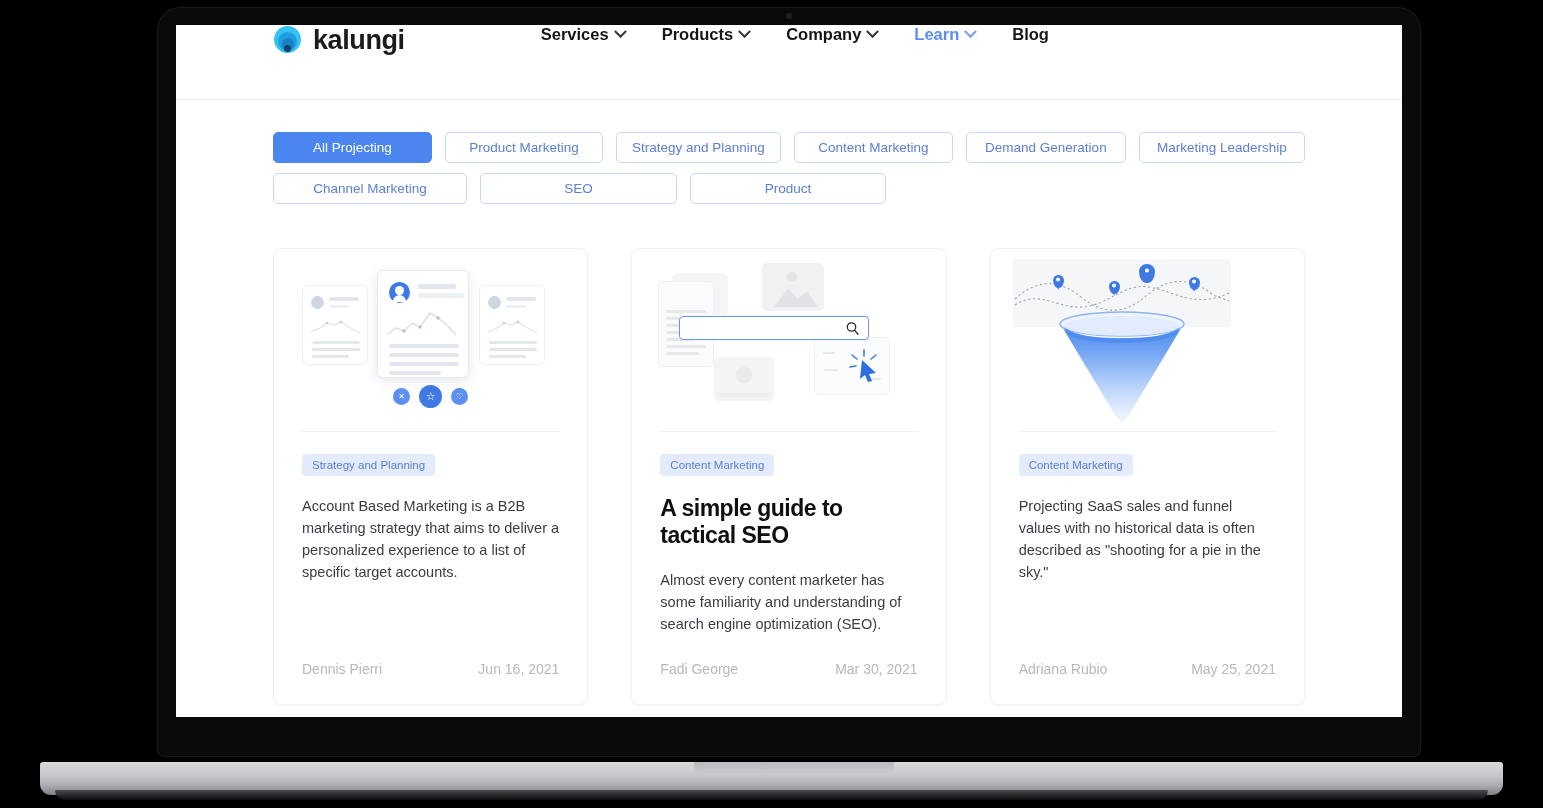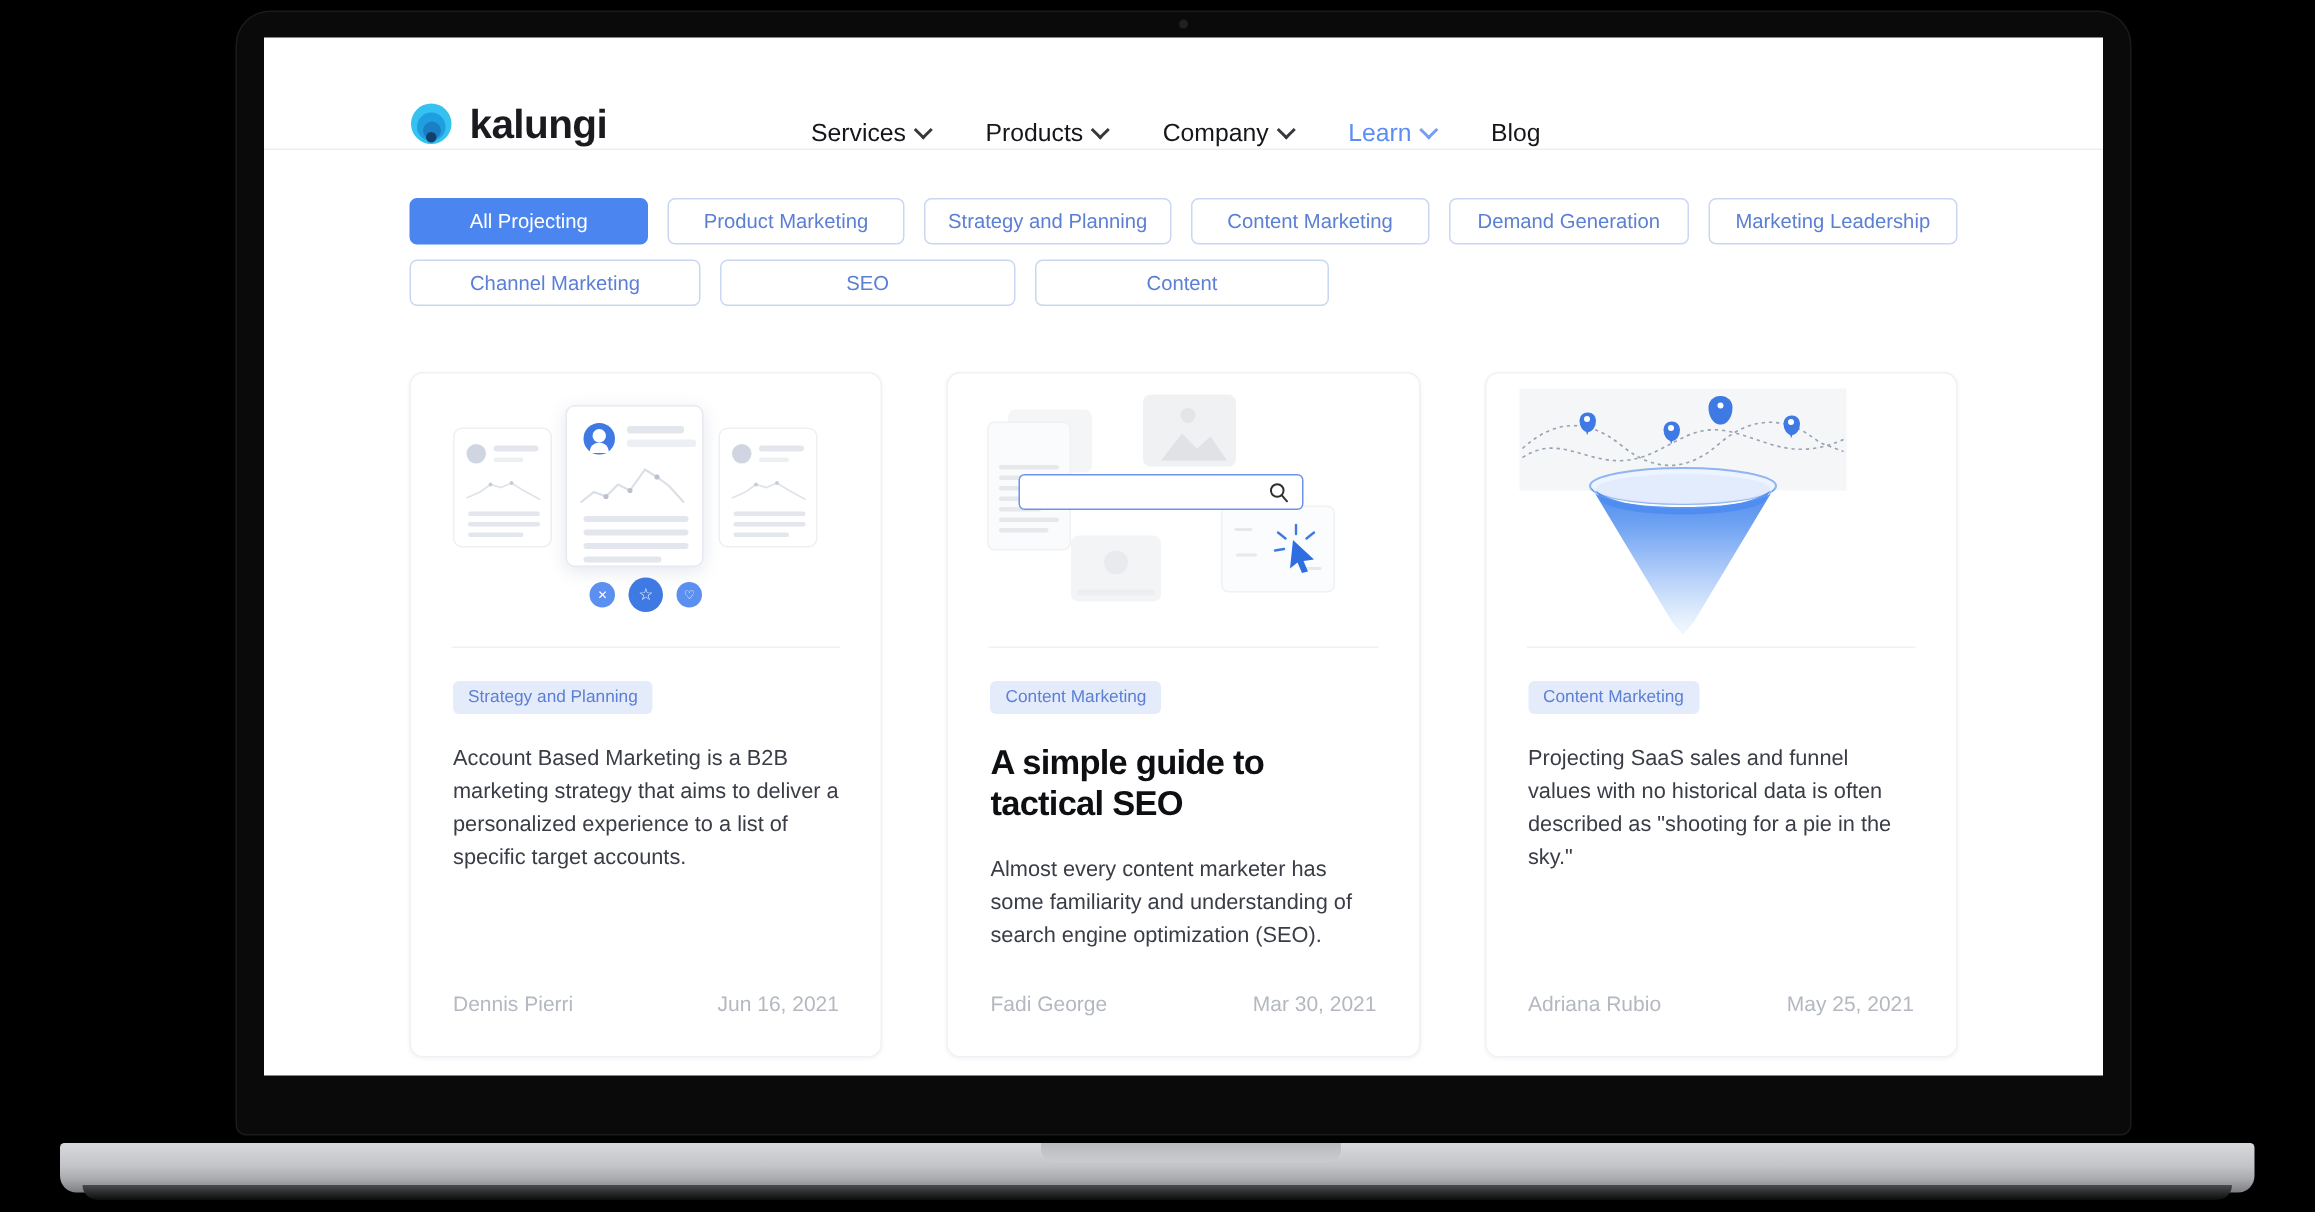--- a/index.html
+++ b/index.html
@@ -65,21 +65,21 @@
     background: linear-gradient(180deg,#e2e3e5,#b0b2b5);
   }
   #laptop-foot-left { left: 42px; border-radius: 3px 0 0 4px; }
   #laptop-foot-right { left: 1479px; border-radius: 0 3px 4px 0; }
 
   
   #site-header {
     position: relative;
     height: 75px;
     border-bottom: 1px solid #eceef1;
-    display: flex; align-items: flex-end;
+    display: flex; align-items: flex-start;
     padding: 0 22px 0 97px;
   }
   #brand-logo { display: flex; align-items: center; gap: 10px; }
   .logo-mark {
     position: relative; width: 30px; height: 30px;
   }
   .logo-c1 { position:absolute; left:1px; top:0px; width:27px; height:27px; border-radius:50%; background:#35c2f0; }
   .logo-c2 { position:absolute; left:5px; top:6px; width:19px; height:19px; border-radius:50%; background:#1f9fe0; }
   .logo-c3 { position:absolute; left:9px; top:12px; width:12px; height:12px; border-radius:50%; background:#1a7fc4; }
   .logo-c4 { position:absolute; left:11px; top:19px; width:7px; height:7px; border-radius:50%; background:#123f6b; }
@@ -87,21 +87,21 @@
     font-size: 27px; font-weight: 700; color: #1b1b1f;
     letter-spacing: -0.4px;
   }
 
   #main-nav {
     display: flex; align-items: center; gap: 37px;
     margin-left: 136px;
   }
   .nav-item {
     display: flex; align-items: center; gap: 7px;
-    font-size: 16.5px; font-weight: 400; color: #15161a;
+    font-size: 16.5px; font-weight: 700; color: #15161a;
     cursor: pointer; white-space: nowrap;
   }
   .nav-item.is-active { color: #5c8df3; }
   .chev {
     width: 9px; height: 9px; display:inline-block;
     border-right: 2px solid currentColor;
     border-bottom: 2px solid currentColor;
     transform: rotate(45deg) translate(-2px,-2px);
     opacity: .85;
   }
@@ -286,21 +286,21 @@
     <div id="category-filters">
       <button class="pill is-active" style="min-width:159px">All Projecting</button>
       <button class="pill" style="min-width:158px">Product Marketing</button>
       <button class="pill" style="min-width:164px">Strategy and Planning</button>
       <button class="pill" style="min-width:159px">Content Marketing</button>
       <button class="pill" style="min-width:160px">Demand Generation</button>
       <button class="pill" style="min-width:166px">Marketing Leadership</button>
 
       <button class="pill" style="min-width:194px">Channel Marketing</button>
       <button class="pill" style="min-width:197px">SEO</button>
-      <button class="pill" style="min-width:196px">Content</button>
+      <button class="pill" style="min-width:196px">Product</button>
     </div>
 
     <div id="article-grid">
 
       <article class="article-card">
         <div class="card-illustration">
           <div class="doc-card doc-side doc-left">
             <span class="av av-sm"></span>
             <span class="ln" style="left:26px;top:11px;width:30px;height:4px;"></span>
             <span class="ln" style="left:26px;top:19px;width:20px;height:3px;background:#eceff4;"></span>

